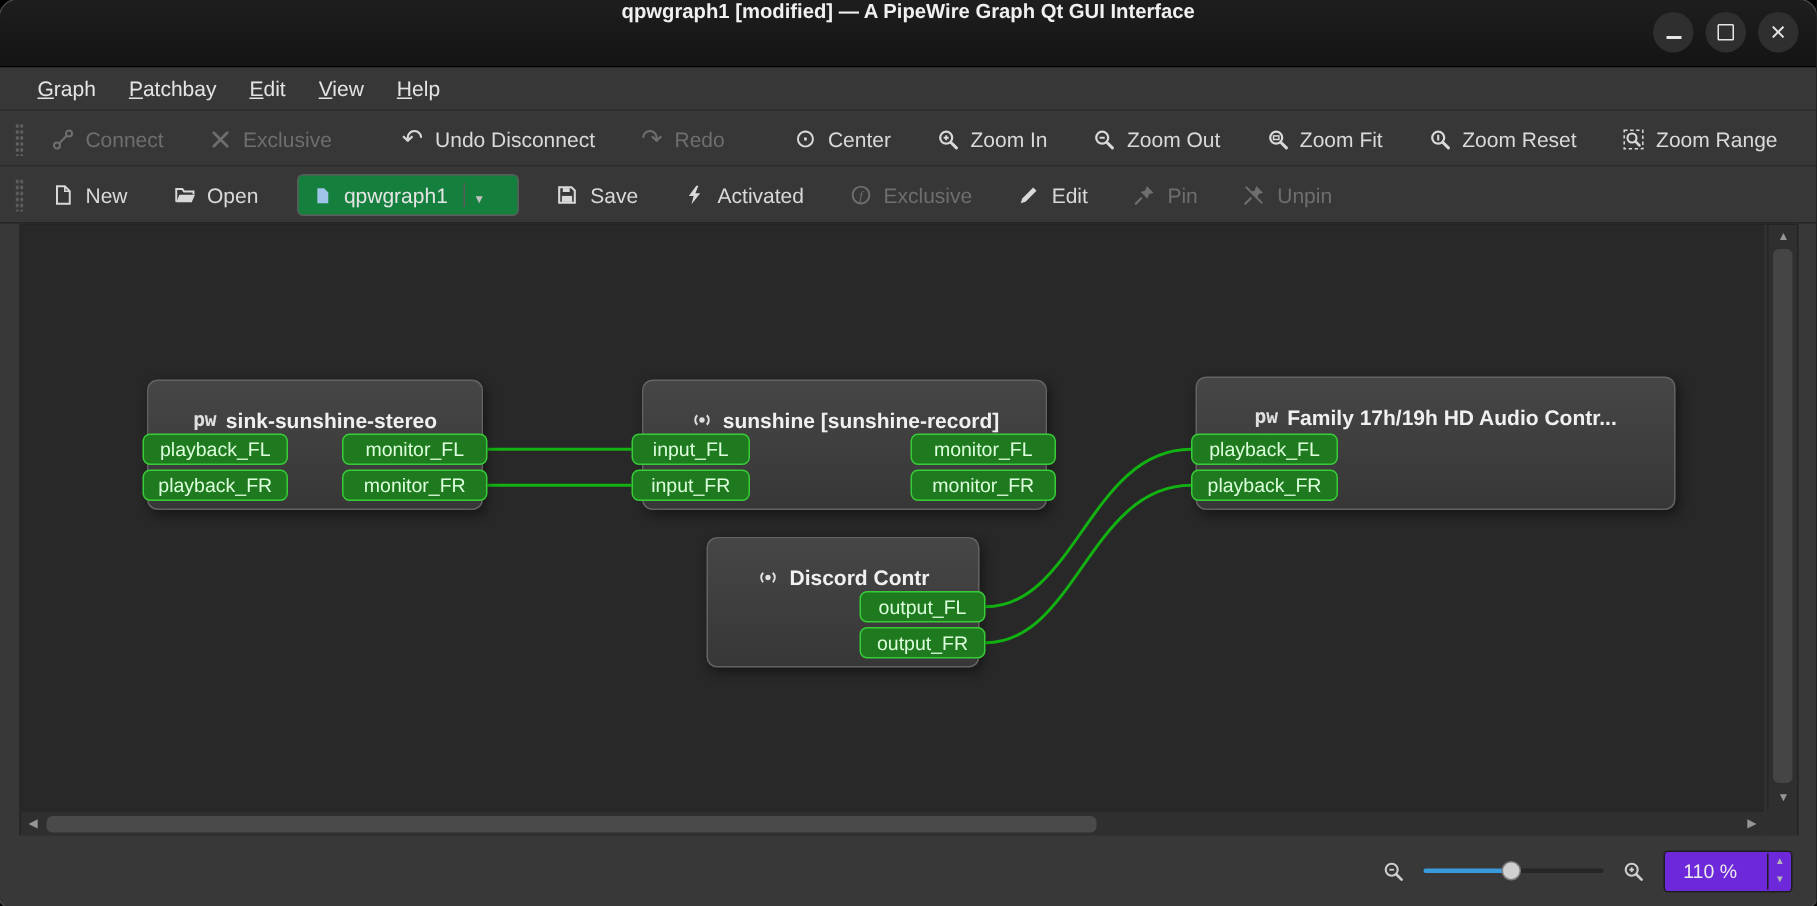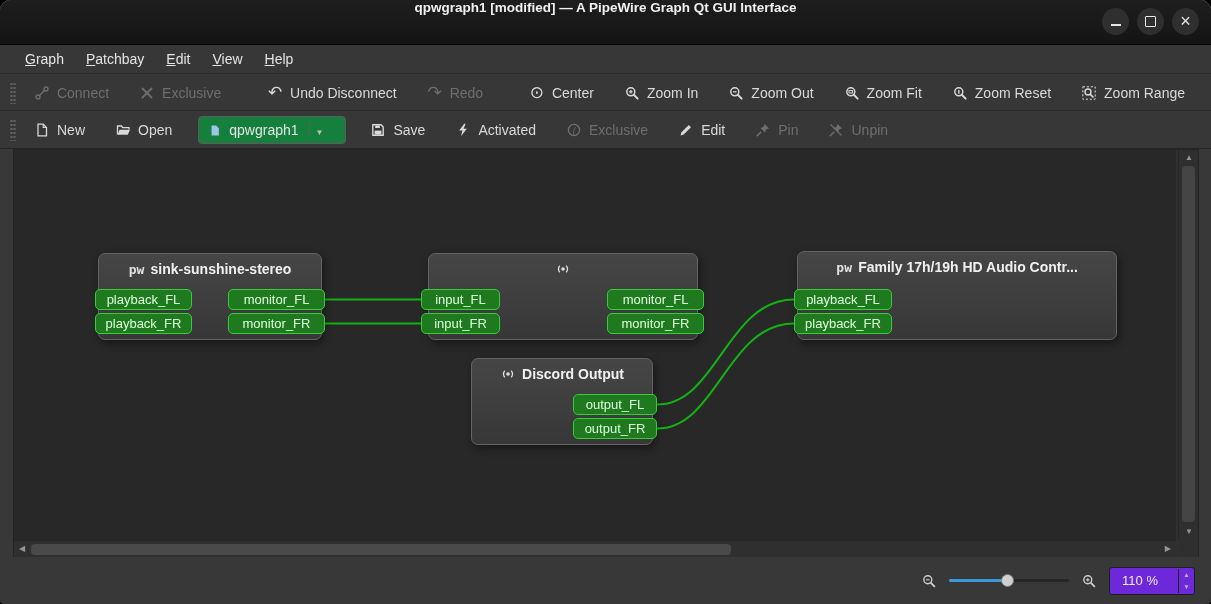--- a/index.html
+++ b/index.html
@@ -38,21 +38,21 @@
   .combo .file-ic{color:#9fc4e8;}
   .combo .sep{width:1px;height:16px;background:#5c5c5c;margin-left:4px;}
   .combo .arrow::before{content:"\25BC";font-size:8px;color:#c0c0c0;}
 
   
   .canvas-frame{position:absolute;left:13px;top:149px;width:1184px;height:407px;border:1px solid #242424;background:#303030;box-sizing:content-box;}
   .canvas{position:absolute;left:0;top:0;width:1162px;height:390px;background:#282828;overflow:hidden;}
   .links{position:absolute;left:0;top:0;pointer-events:none;}
 
   .node{position:absolute;background:linear-gradient(#464646,#373737);border:1px solid #636363;border-radius:7px;box-shadow:2px 3px 8px rgba(0,0,0,.45);}
-  .node-title{display:flex;align-items:flex-end;justify-content:center;gap:6px;margin-top:7px;font-size:14px;font-weight:bold;color:#f0f0f0;white-space:nowrap;}
+  .node-title{display:flex;align-items:flex-end;justify-content:center;gap:6px;margin-top:18px;font-size:14px;font-weight:bold;color:#f0f0f0;white-space:nowrap;}
   .i-pw::before{content:"pw";font-family:"DejaVu Sans Mono",monospace;font-weight:700;font-size:13px;color:#e0e0e0;}
   .stream-ic{color:#e0e0e0;}
   .port{position:absolute;height:21px;line-height:19px;text-align:center;font-size:13px;color:#dcffdc;background:#1f7a1f;border:1px solid #38cc38;border-radius:5px;box-sizing:border-box;white-space:nowrap;}
 
   
   .vscroll{position:absolute;right:0;top:0;width:20px;height:390px;background:#2f2f2f;border-left:1px solid #262626;box-sizing:border-box;}
   .hscroll{position:absolute;left:0;bottom:0;width:1162px;height:17px;background:#2f2f2f;border-top:1px solid #262626;box-sizing:border-box;}
   .scroll-corner{position:absolute;right:0;bottom:0;width:20px;height:17px;background:#2f2f2f;}
   .v-thumb{position:absolute;left:3px;top:16px;width:13px;height:356px;background:#454545;border-radius:4px;}
   .h-thumb{position:absolute;left:17px;top:3px;width:700px;height:11px;background:#4a4a4a;border-radius:4px;}
@@ -321,20 +321,21 @@
       <div class="port" style="left:214px;top:163px;width:97px;">monitor_FR</div>
 
       <div class="node" style="left:414px;top:103px;width:268px;height:85px;">
         <div class="node-title">
           <span class="ic stream-ic">
               <svg width="16" height="16" viewBox="0 0 16 16">
                 <circle cx="8" cy="8" r="1.8" fill="currentColor"></circle>
                 <path d="M4.8 4.8 a4.5 4.5 0 0 0 0 6.4 M11.2 4.8 a4.5 4.5 0 0 1 0 6.4" stroke="currentColor" fill="none" stroke-width="1.3"></path>
               </svg>
             </span>
+          <span>sunshine [sunshine-record]</span>
         </div>
       </div>
       <div class="port" style="left:407px;top:139px;width:79px;">input_FL</div>
       <div class="port" style="left:407px;top:163px;width:79px;">input_FR</div>
       <div class="port" style="left:593px;top:139px;width:97px;">monitor_FL</div>
       <div class="port" style="left:593px;top:163px;width:97px;">monitor_FR</div>
 
       <div class="node" style="left:783px;top:101px;width:318px;height:87px;">
         <div class="node-title">
           <span class="ic i-pw"></span>
@@ -345,21 +346,21 @@
       <div class="port" style="left:780px;top:163px;width:98px;">playback_FR</div>
 
       <div class="node" style="left:457px;top:208px;width:180px;height:85px;">
         <div class="node-title">
           <span class="ic stream-ic">
               <svg width="16" height="16" viewBox="0 0 16 16">
                 <circle cx="8" cy="8" r="1.8" fill="currentColor"></circle>
                 <path d="M4.8 4.8 a4.5 4.5 0 0 0 0 6.4 M11.2 4.8 a4.5 4.5 0 0 1 0 6.4" stroke="currentColor" fill="none" stroke-width="1.3"></path>
               </svg>
             </span>
-          <span>Discord Output</span>
+          <span>Discord Contr</span>
         </div>
       </div>
       <div class="port" style="left:559px;top:244px;width:84px;">output_FL</div>
       <div class="port" style="left:559px;top:268px;width:84px;">output_FR</div>
 
     </div>
 
     <div class="vscroll">
       <span class="sarrow a-up"></span>
       <div class="v-thumb"></div>

